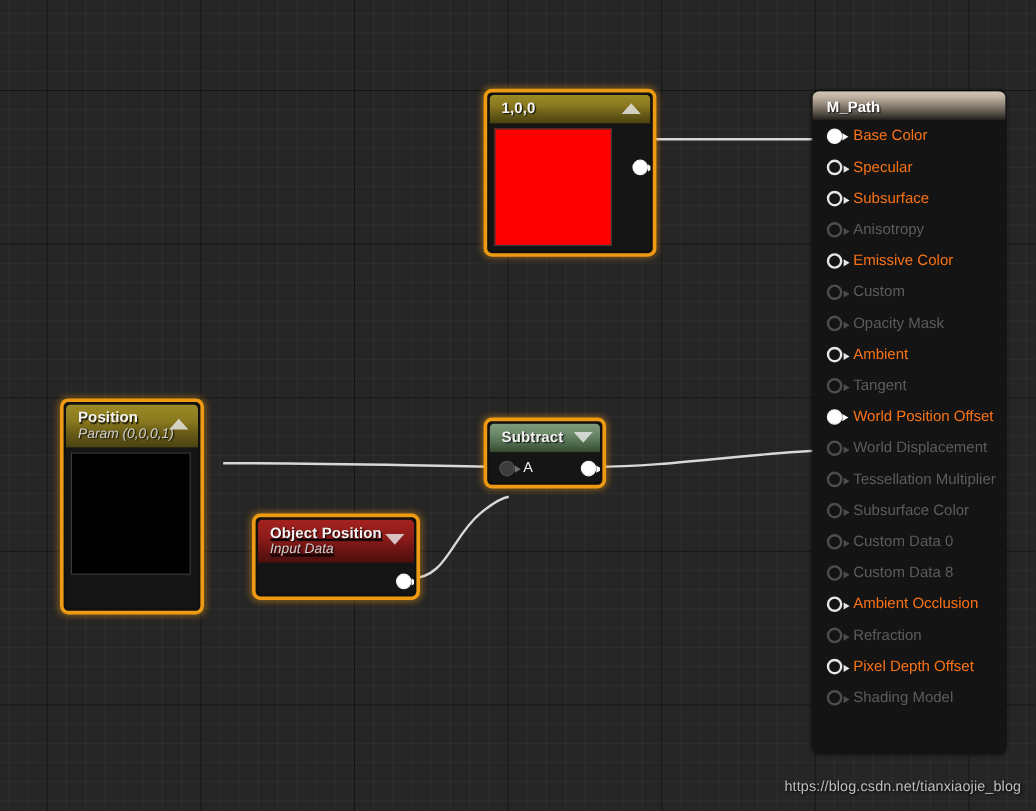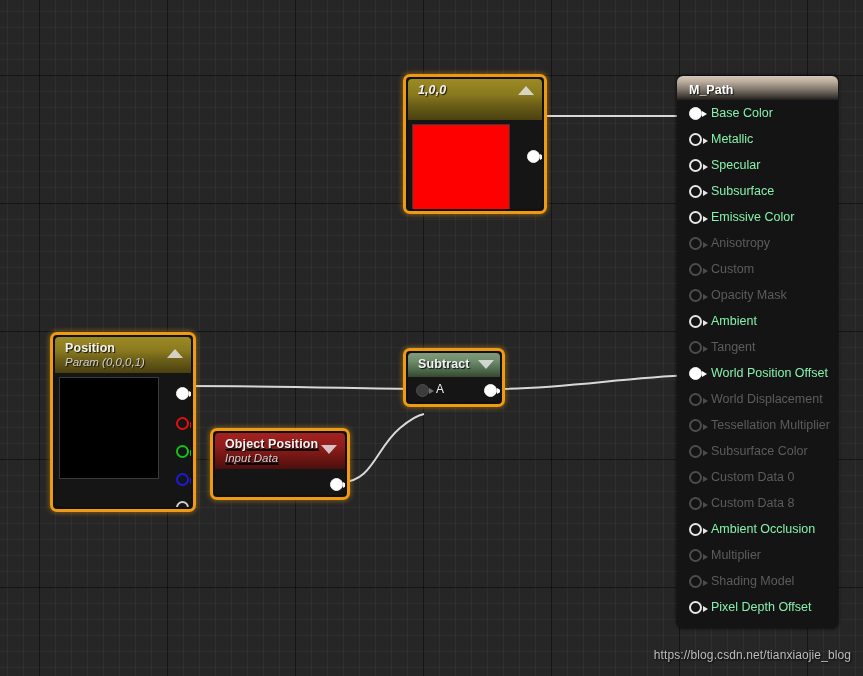--- a/index.html
+++ b/index.html
@@ -164,21 +164,21 @@
     color: #ffffff;
     text-shadow: 1px 1px 1px rgba(0,0,0,0.75);
   }
   .mp-rows { position: relative; }
   .mp-row {
     position: relative;
     height: 26px;
     line-height: 26px;
     padding-left: 34px;
     font-size: 12.5px;
-    color: #86efac;
+    color: #f97316;
     white-space: nowrap;
   }
   .mp-row.dim { color: #5c5c5c; }
   .mp-row .pin {
     left: 12px;
     top: 7px;
   }
 
   
   #watermark {
@@ -203,32 +203,32 @@
 
     <path d="M 186 386 C 280 386, 340 388, 424 389" stroke="#d8d8d8" stroke-width="2" fill="none"></path>
 
     <path d="M 342 482 C 372 482, 376 448, 400 428 C 412 418, 418 415, 424 414" stroke="#d8d8d8" stroke-width="2" fill="none"></path>
 
     <path d="M 494 389 C 560 389, 620 378, 690 375" stroke="#d8d8d8" stroke-width="2" fill="none"></path>
   </svg>
 
   <div class="node selected" id="node-const" style="left:403px; top:74px; width:144px; height:140px;">
     <div class="node-inner">
-      <div class="node-header hdr-gold" style="height:41px;font-style:italic;">
+      <div class="node-header hdr-gold" style="height:24px;">
         <div class="node-title">1,0,0</div>
         <div class="arrow arrow-up" style="right:8px; top:7px;"></div>
       </div>
       <div class="node-body" style="height:112px;">
         <div class="swatch" id="const-swatch" style="left: 4px; top: 4px; width: 96px; height: 96px; background: rgb(255, 0, 0);"></div>
         <div class="pin pin-filled" style="left:119px; top:30px;"></div>
       </div>
     </div>
   </div>
 
-  <div class="node selected" id="node-position" style="left:50px; top:332px; width:146px; height:180px;">
+  <div class="node selected" id="node-position" style="left:50px; top:332px; width:120px; height:180px;">
     <div class="node-inner">
       <div class="node-header hdr-gold" style="height:36px;">
         <div class="node-title">Position</div>
         <div class="node-subtitle">Param (0,0,0,1)</div>
         <div class="arrow arrow-up" style="right:8px; top:12px;"></div>
       </div>
       <div class="node-body" style="height:138px;">
         <div class="swatch" id="position-swatch" style="left: 4px; top: 4px; width: 98px; height: 100px; background: rgb(0, 0, 0);"></div>
         <div class="pin pin-filled" style="left:121px; top:14px;"></div>
         <div class="pin pin-red" style="left:121px; top:44px;"></div>
@@ -267,37 +267,36 @@
       </div>
     </div>
   </div>
 
   <div id="node-mpath">
     <div class="mp-header">
       <span class="mp-title">M_Path</span>
     </div>
     <div class="mp-rows" id="mp-rows">
         <div class="mp-row"><div class="pin pin-filled"></div><span>Base Color</span></div>
-        <div class="mp-row"><div class="pin pin-hollow"></div><span>Metallic</span></div>
         <div class="mp-row"><div class="pin pin-hollow"></div><span>Specular</span></div>
         <div class="mp-row"><div class="pin pin-hollow"></div><span>Subsurface</span></div>
+        <div class="mp-row dim"><div class="pin pin-hollow-dim"></div><span>Anisotropy</span></div>
         <div class="mp-row"><div class="pin pin-hollow"></div><span>Emissive Color</span></div>
-        <div class="mp-row dim"><div class="pin pin-hollow-dim"></div><span>Anisotropy</span></div>
         <div class="mp-row dim"><div class="pin pin-hollow-dim"></div><span>Custom</span></div>
         <div class="mp-row dim"><div class="pin pin-hollow-dim"></div><span>Opacity Mask</span></div>
         <div class="mp-row"><div class="pin pin-hollow"></div><span>Ambient</span></div>
         <div class="mp-row dim"><div class="pin pin-hollow-dim"></div><span>Tangent</span></div>
         <div class="mp-row"><div class="pin pin-filled"></div><span>World Position Offset</span></div>
         <div class="mp-row dim"><div class="pin pin-hollow-dim"></div><span>World Displacement</span></div>
         <div class="mp-row dim"><div class="pin pin-hollow-dim"></div><span>Tessellation Multiplier</span></div>
         <div class="mp-row dim"><div class="pin pin-hollow-dim"></div><span>Subsurface Color</span></div>
         <div class="mp-row dim"><div class="pin pin-hollow-dim"></div><span>Custom Data 0</span></div>
         <div class="mp-row dim"><div class="pin pin-hollow-dim"></div><span>Custom Data 8</span></div>
         <div class="mp-row"><div class="pin pin-hollow"></div><span>Ambient Occlusion</span></div>
-        <div class="mp-row dim"><div class="pin pin-hollow-dim"></div><span>Multiplier</span></div>
+        <div class="mp-row dim"><div class="pin pin-hollow-dim"></div><span>Refraction</span></div>
+        <div class="mp-row"><div class="pin pin-hollow"></div><span>Pixel Depth Offset</span></div>
         <div class="mp-row dim"><div class="pin pin-hollow-dim"></div><span>Shading Model</span></div>
-        <div class="mp-row"><div class="pin pin-hollow"></div><span>Pixel Depth Offset</span></div>
       </div>
   </div>
 
   <div id="watermark">https://blog.csdn.net/tianxiaojie_blog</div>
 
 </div>
 
 </body></html>

